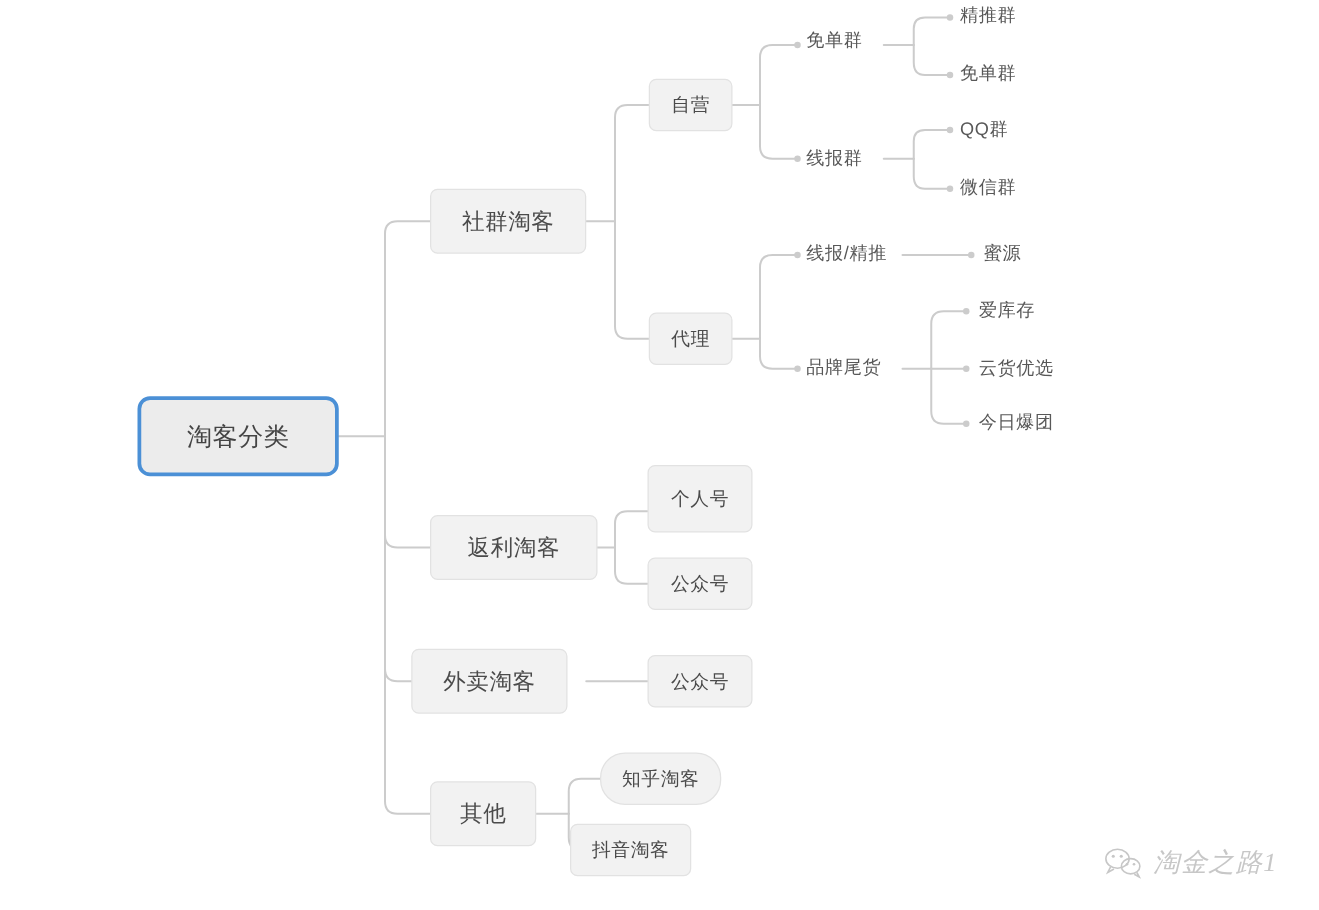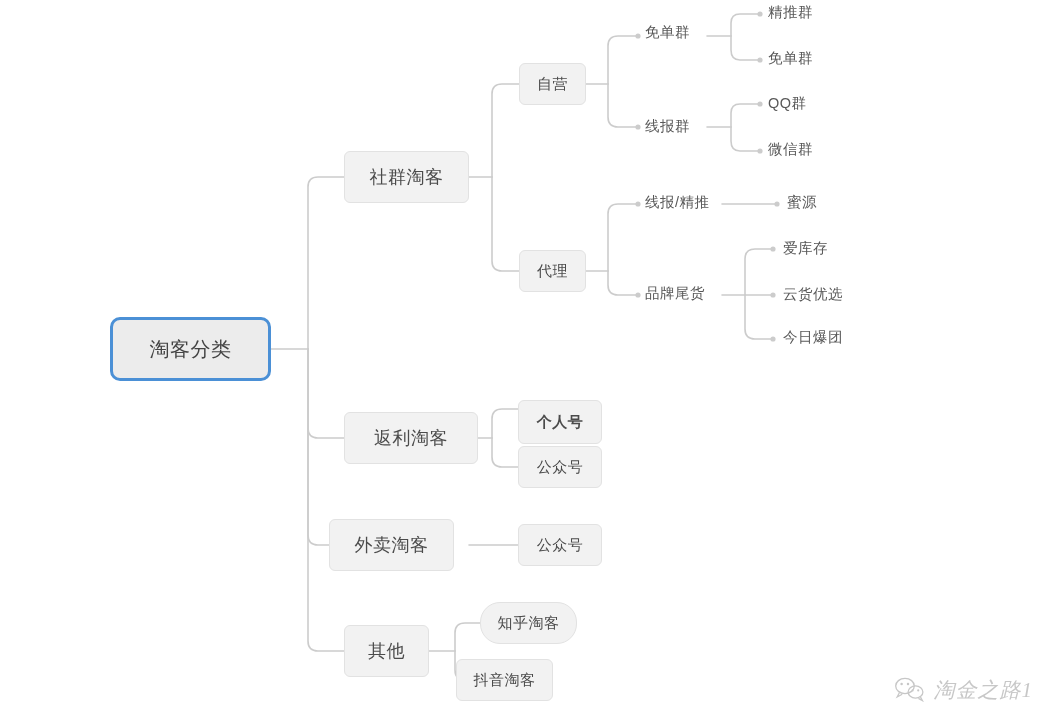--- a/index.html
+++ b/index.html
@@ -53,23 +53,24 @@
     color: #585858;
     white-space: nowrap;
     font-size: 14.5px;
     letter-spacing: 0.5px;
     display: flex;
     align-items: center;
   }
   
   #watermark {
     position: absolute;
-    right: 22px;
+    right: 33px;
     bottom: 24px;
     display: flex;
+    align-items: center;
     gap: 10px;
     opacity: 0.55;
   }
   #watermark .wm-text {
     font-size: 21px;
     color: #9a9a9a;
     font-style: italic;
     font-family: "Liberation Serif", "DejaVu Serif", serif;
     letter-spacing: 1px;
   }
@@ -209,21 +210,21 @@
   </div>
 
   <div class="plain" style="left:783px; top:285px;">
     <span>云货优选</span>
   </div>
 
   <div class="plain" style="left:783px; top:328px;">
     <span>今日爆团</span>
   </div>
 
-  <div class="node box lvl3" style="left:518px; top:400px; width:84px; height:44px;font-weight:bold;">
+  <div class="node box lvl3" style="left:518px; top:372px; width:84px; height:54px;">
     <span>个人号</span>
   </div>
 
   <div class="node box lvl3" style="left:518px; top:446px; width:84px; height:42px;">
     <span>公众号</span>
   </div>
 
   <div class="node box lvl3" style="left:518px; top:524px; width:84px; height:42px;">
     <span>公众号</span>
   </div>

